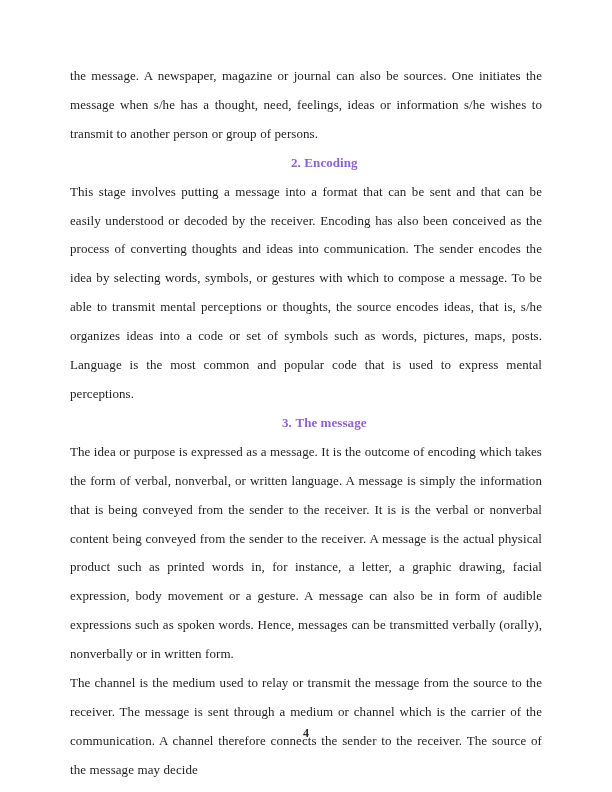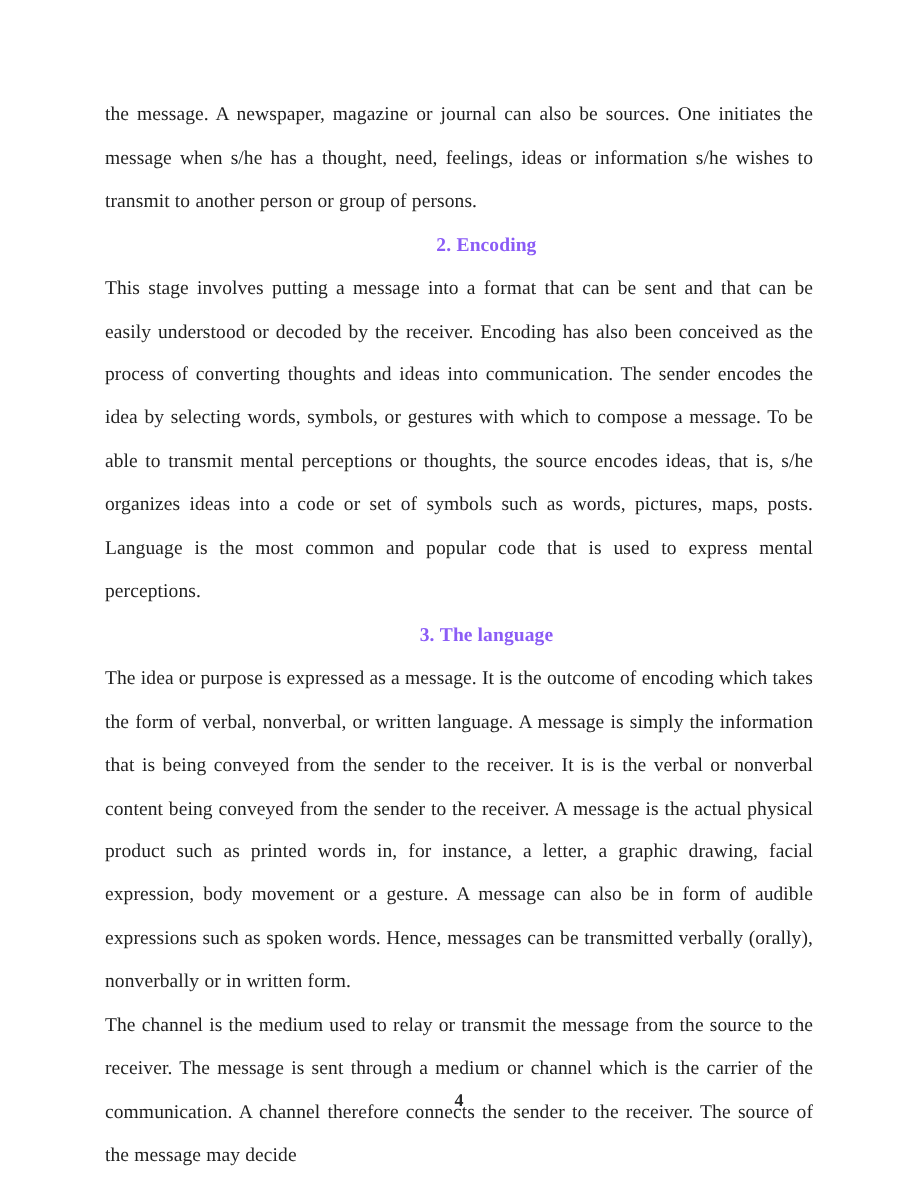--- a/index.html
+++ b/index.html
@@ -81,21 +81,21 @@
 
     <p class="para">the message. A newspaper, magazine or journal can also be sources. One initiates the message when s/he has a thought, need, feelings, ideas or information s/he wishes to transmit to another person or group of persons.</p>
 
     <div class="heading">
       <span class="hnum">2.</span><span>Encoding</span>
     </div>
 
     <p class="para">This stage involves putting a message into a format that can be sent and that can be easily understood or decoded by the receiver. Encoding has also been conceived as the process of converting thoughts and ideas into communication. The sender encodes the idea by selecting words, symbols, or gestures with which to compose a message. To be able to transmit mental perceptions or thoughts, the source encodes ideas, that is, s/he organizes ideas into a code or set of symbols such as words, pictures, maps, posts. Language is the most common and popular code that is used to express mental perceptions.</p>
 
     <div class="heading">
-      <span class="hnum">3.</span><span>The language</span>
+      <span class="hnum">3.</span><span>The message</span>
     </div>
 
     <p class="para">The idea or purpose is expressed as a message. It is the outcome of encoding which takes the form of verbal, nonverbal, or written language. A message is simply the information that is being conveyed from the sender to the receiver. It is is the verbal or nonverbal content being conveyed from the sender to the receiver. A message is the actual physical product such as printed words in, for instance, a letter, a graphic drawing, facial expression, body movement or a gesture. A message can also be in form of audible expressions such as spoken words. Hence, messages can be transmitted verbally (orally), nonverbally or in written form.</p>
 
 
     <p class="para">The channel is the medium used to relay or transmit the message from the source to the receiver. The message is sent through a medium or channel which is the carrier of the communication. A channel therefore connects the sender to the receiver. The source of the message may decide</p>
 
   </div>
 
   <div class="page-number">4</div>

